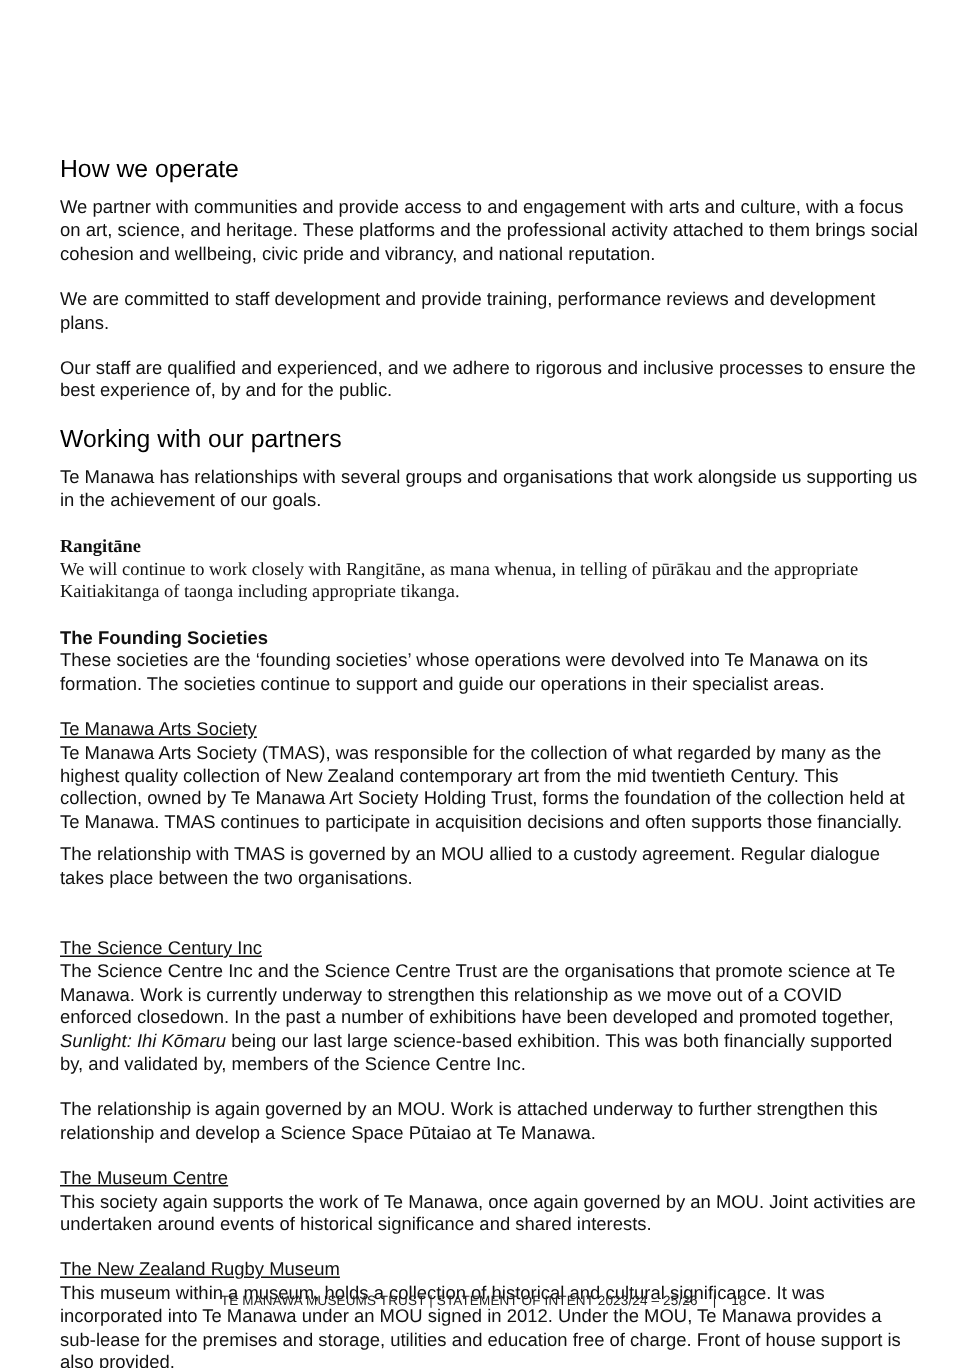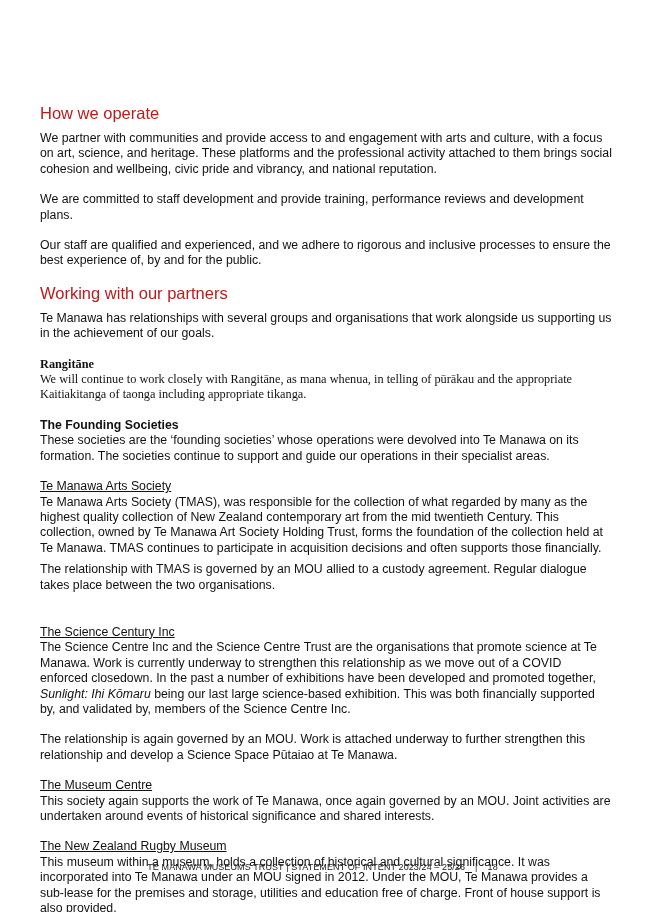--- a/index.html
+++ b/index.html
@@ -20,21 +20,21 @@
       left: 40px;
       top: 103px;
       width: 572px;
     }
     h2 {
       font-family: "Liberation Sans", sans-serif;
       font-weight: normal;
       font-size: 16.5px;
       margin: 0 0 8px 0;
       line-height: 20px;
-      color: #b91c1c;
+      color: #000000;
     }
     p {
       font-size: 12.3px;
       line-height: 15.4px;
       margin: 0;
     }
     .gap-lg { margin-bottom: 15px; }
     .gap-sm { margin-bottom: 6px; }
     .bold-head {
       font-weight: bold;

